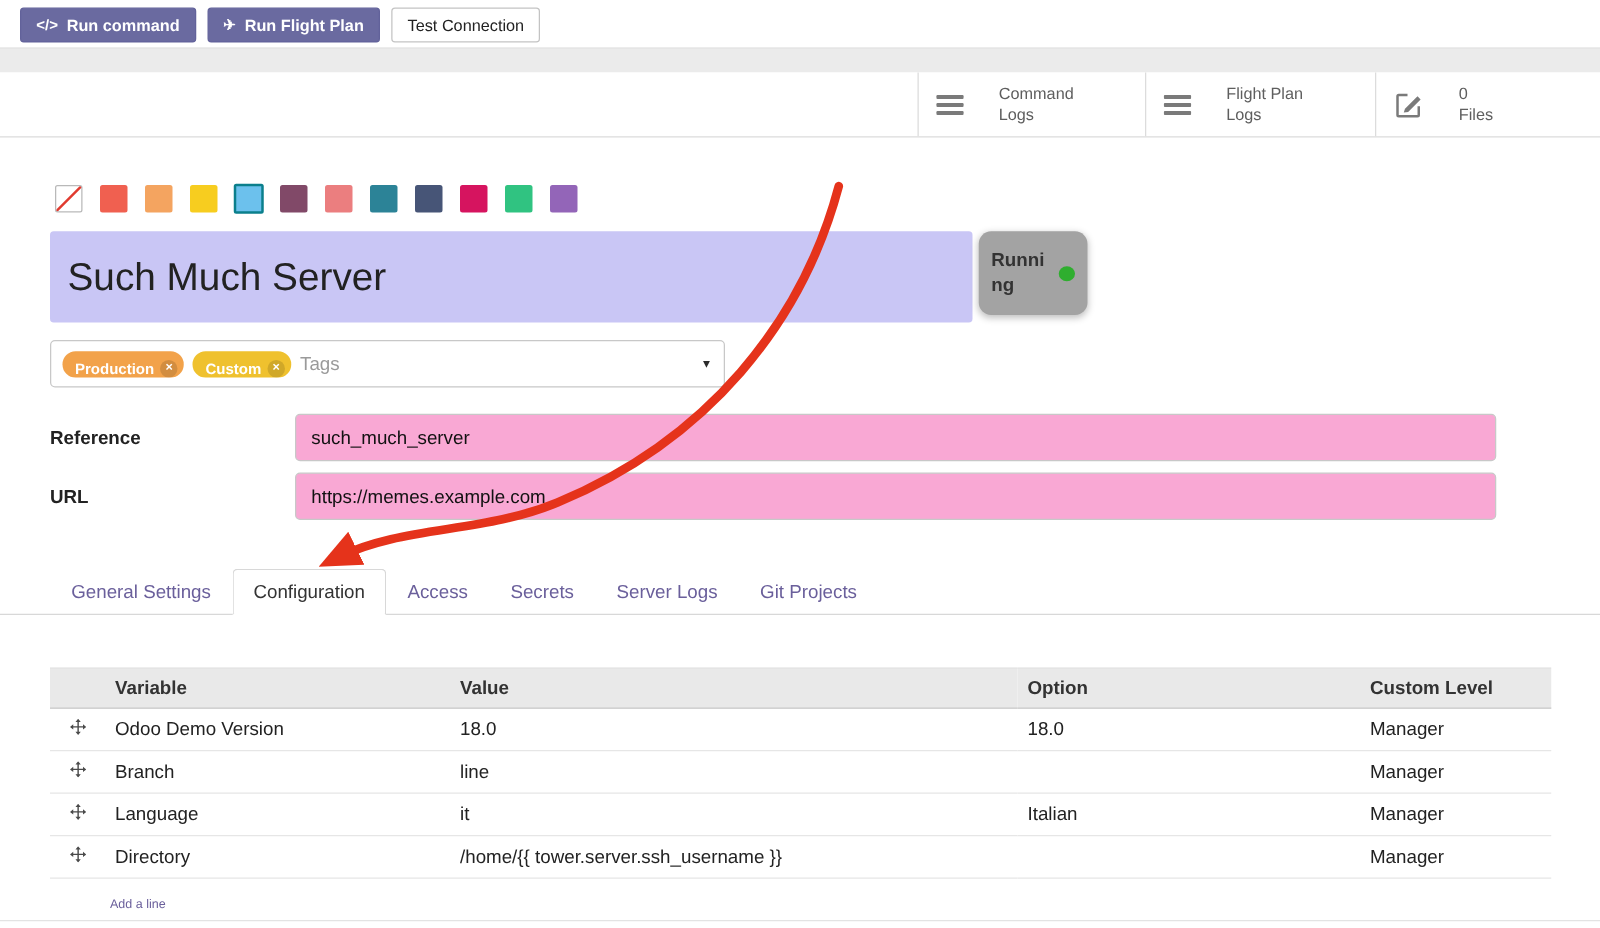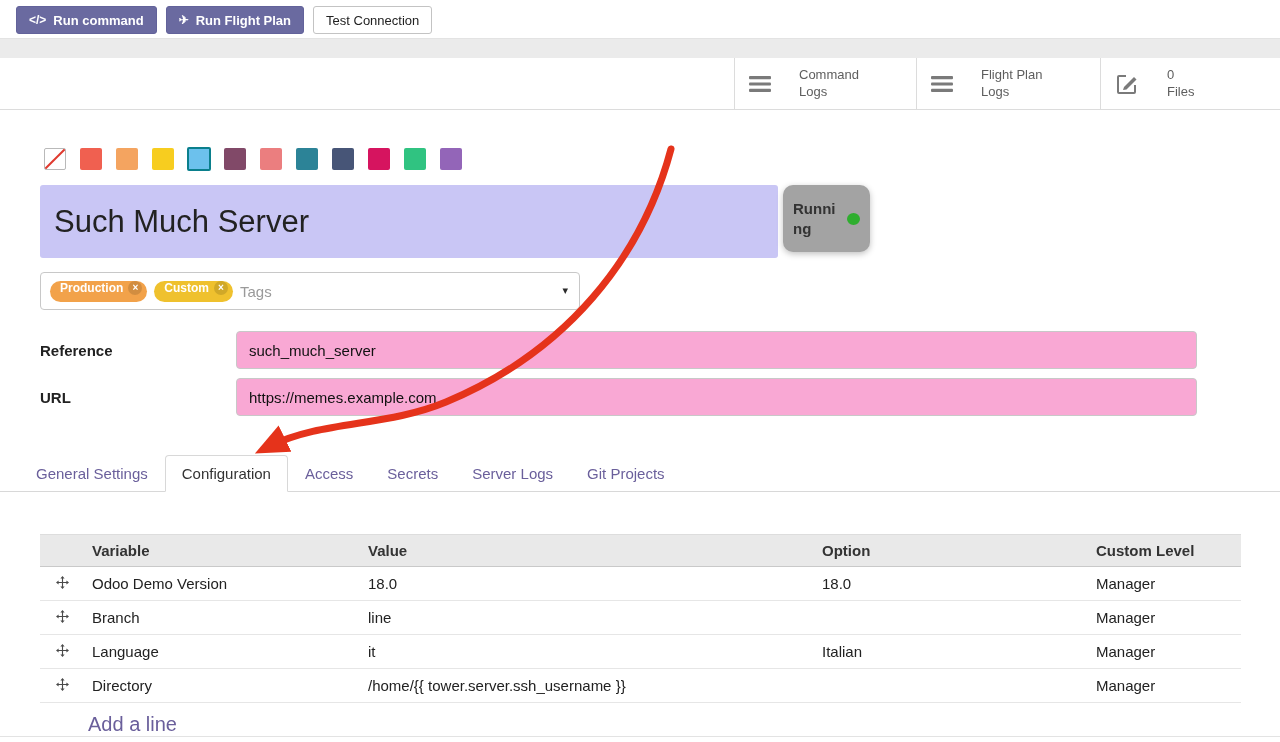--- a/index.html
+++ b/index.html
@@ -34,42 +34,42 @@
   .swatch-none::after { content:""; position:absolute; left:-5px; right:-5px; top:50%; height:2px; margin-top:-1px; background:#e03a2f; transform:rotate(-45deg); }
   .swatch-selected { width:24px; height:24px; margin:-1px; border:2px solid #0A7F8C; }
 
   .title-row { margin-top:15px; display:flex; gap:5px; align-items:flex-start; }
   .title-input { width:738px; height:73px; background:#C9C6F5; border:none; border-radius:3px; padding:0 14px; font-size:31px; color:#222; font-family:inherit; outline:none; }
   .status-card { width:87px; min-height:67px; background:#a3a3a3; border-radius:10px; box-shadow:0 2px 6px rgba(0,0,0,.25); padding:10px 10px; display:flex; align-items:center; gap:7px; }
   .status-text { font-weight:bold; font-size:15px; color:#333; width:48px; line-height:1.3; word-break:break-all; }
   .status-dot { width:13px; height:12px; border-radius:50%; background:#2FAE2F; flex:none; }
 
   .tags-box { margin-top:14px; width:540px; height:38px; border:1px solid #C8C8C8; border-radius:4px; display:flex; align-items:center; gap:7px; padding:0 28px 0 9px; position:relative; cursor:text; background:#fff; }
-  .tag-pill { height:21px; border-radius:11px; color:#fff; font-size:12px; font-weight:bold; display:inline-flex; align-items:flex-start; gap:5px; padding:0 5px 0 10px; flex:none; }
+  .tag-pill { height:21px; border-radius:11px; color:#fff; font-size:12px; font-weight:bold; display:inline-flex; align-items:flex-end; gap:5px; padding:0 5px 0 10px; flex:none; }
   .tag-x { width:14px; height:14px; border-radius:50%; background:rgba(0,0,0,.13); color:#fff; font-size:10px; line-height:14px; text-align:center; cursor:pointer; font-weight:bold; }
   .tags-placeholder { color:#9a9a9a; font-size:15px; }
   .tags-caret { position:absolute; right:11px; top:50%; transform:translateY(-52%); color:#2b2b2b; font-size:11px; cursor:pointer; }
 
   .field-grid { margin-top:21px; padding-right:43px; display:grid; grid-template-columns:196px 1fr; row-gap:9px; align-items:center; }
   .field-label { font-weight:bold; font-size:15px; color:#222; }
   .text-input { height:38px; width:100%; border:1px solid #C8C8C8; border-radius:4px; padding:0 12px; font-size:15px; color:#111; font-family:inherit; outline:none; background:#f9a8d4; }
 
   
-  .tabs { margin-top:39px; padding-left:19px; display:flex; border-bottom:1px solid #D8D8D8; }
+  .tabs { margin-top:39px; padding-left:40px; display:flex; border-bottom:1px solid #D8D8D8; }
   .tab { padding:9px 16px; font-size:15px; color:#6A5F9B; cursor:pointer; border:1px solid transparent; margin-bottom:-1px; white-space:nowrap; }
   .tab-active { background:#fff; border-color:#D8D8D8 #D8D8D8 #fff #D8D8D8; border-radius:4px 4px 0 0; color:#333; }
 
   
   .table-wrap { margin:42px 39px 0 40px; }
   table { width:100%; border-collapse:collapse; font-size:15px; color:#222; table-layout:fixed; }
   thead th { background:#E9E9E9; text-align:left; font-weight:bold; color:#333; padding:7px 8px; border-top:1px solid #DDDDDD; border-bottom:1px solid #C9C9C9; }
   tbody td { padding:8px 8px; border-bottom:1px solid #E6E6E6; height:34px; cursor:text; }
   td.handle-cell { text-align:center; cursor:grab; }
   .add-line-row td { border-bottom:none; padding:10px 8px 10px 48px; }
-  .add-line { color:#6A5F9B; cursor:pointer; font-size:20px; }
+  .add-line { color:#6A5F9B; cursor:pointer; font-size:10px; }
 
   .bottom-line { position:absolute; left:0; right:0; bottom:5px; border-top:1px solid #E3E3E3; }
 
   
   .overlay { position:absolute; inset:0; pointer-events:none; z-index:50; }
 </style>
 </head>
 <body>
 
 <div class="toolbar">

